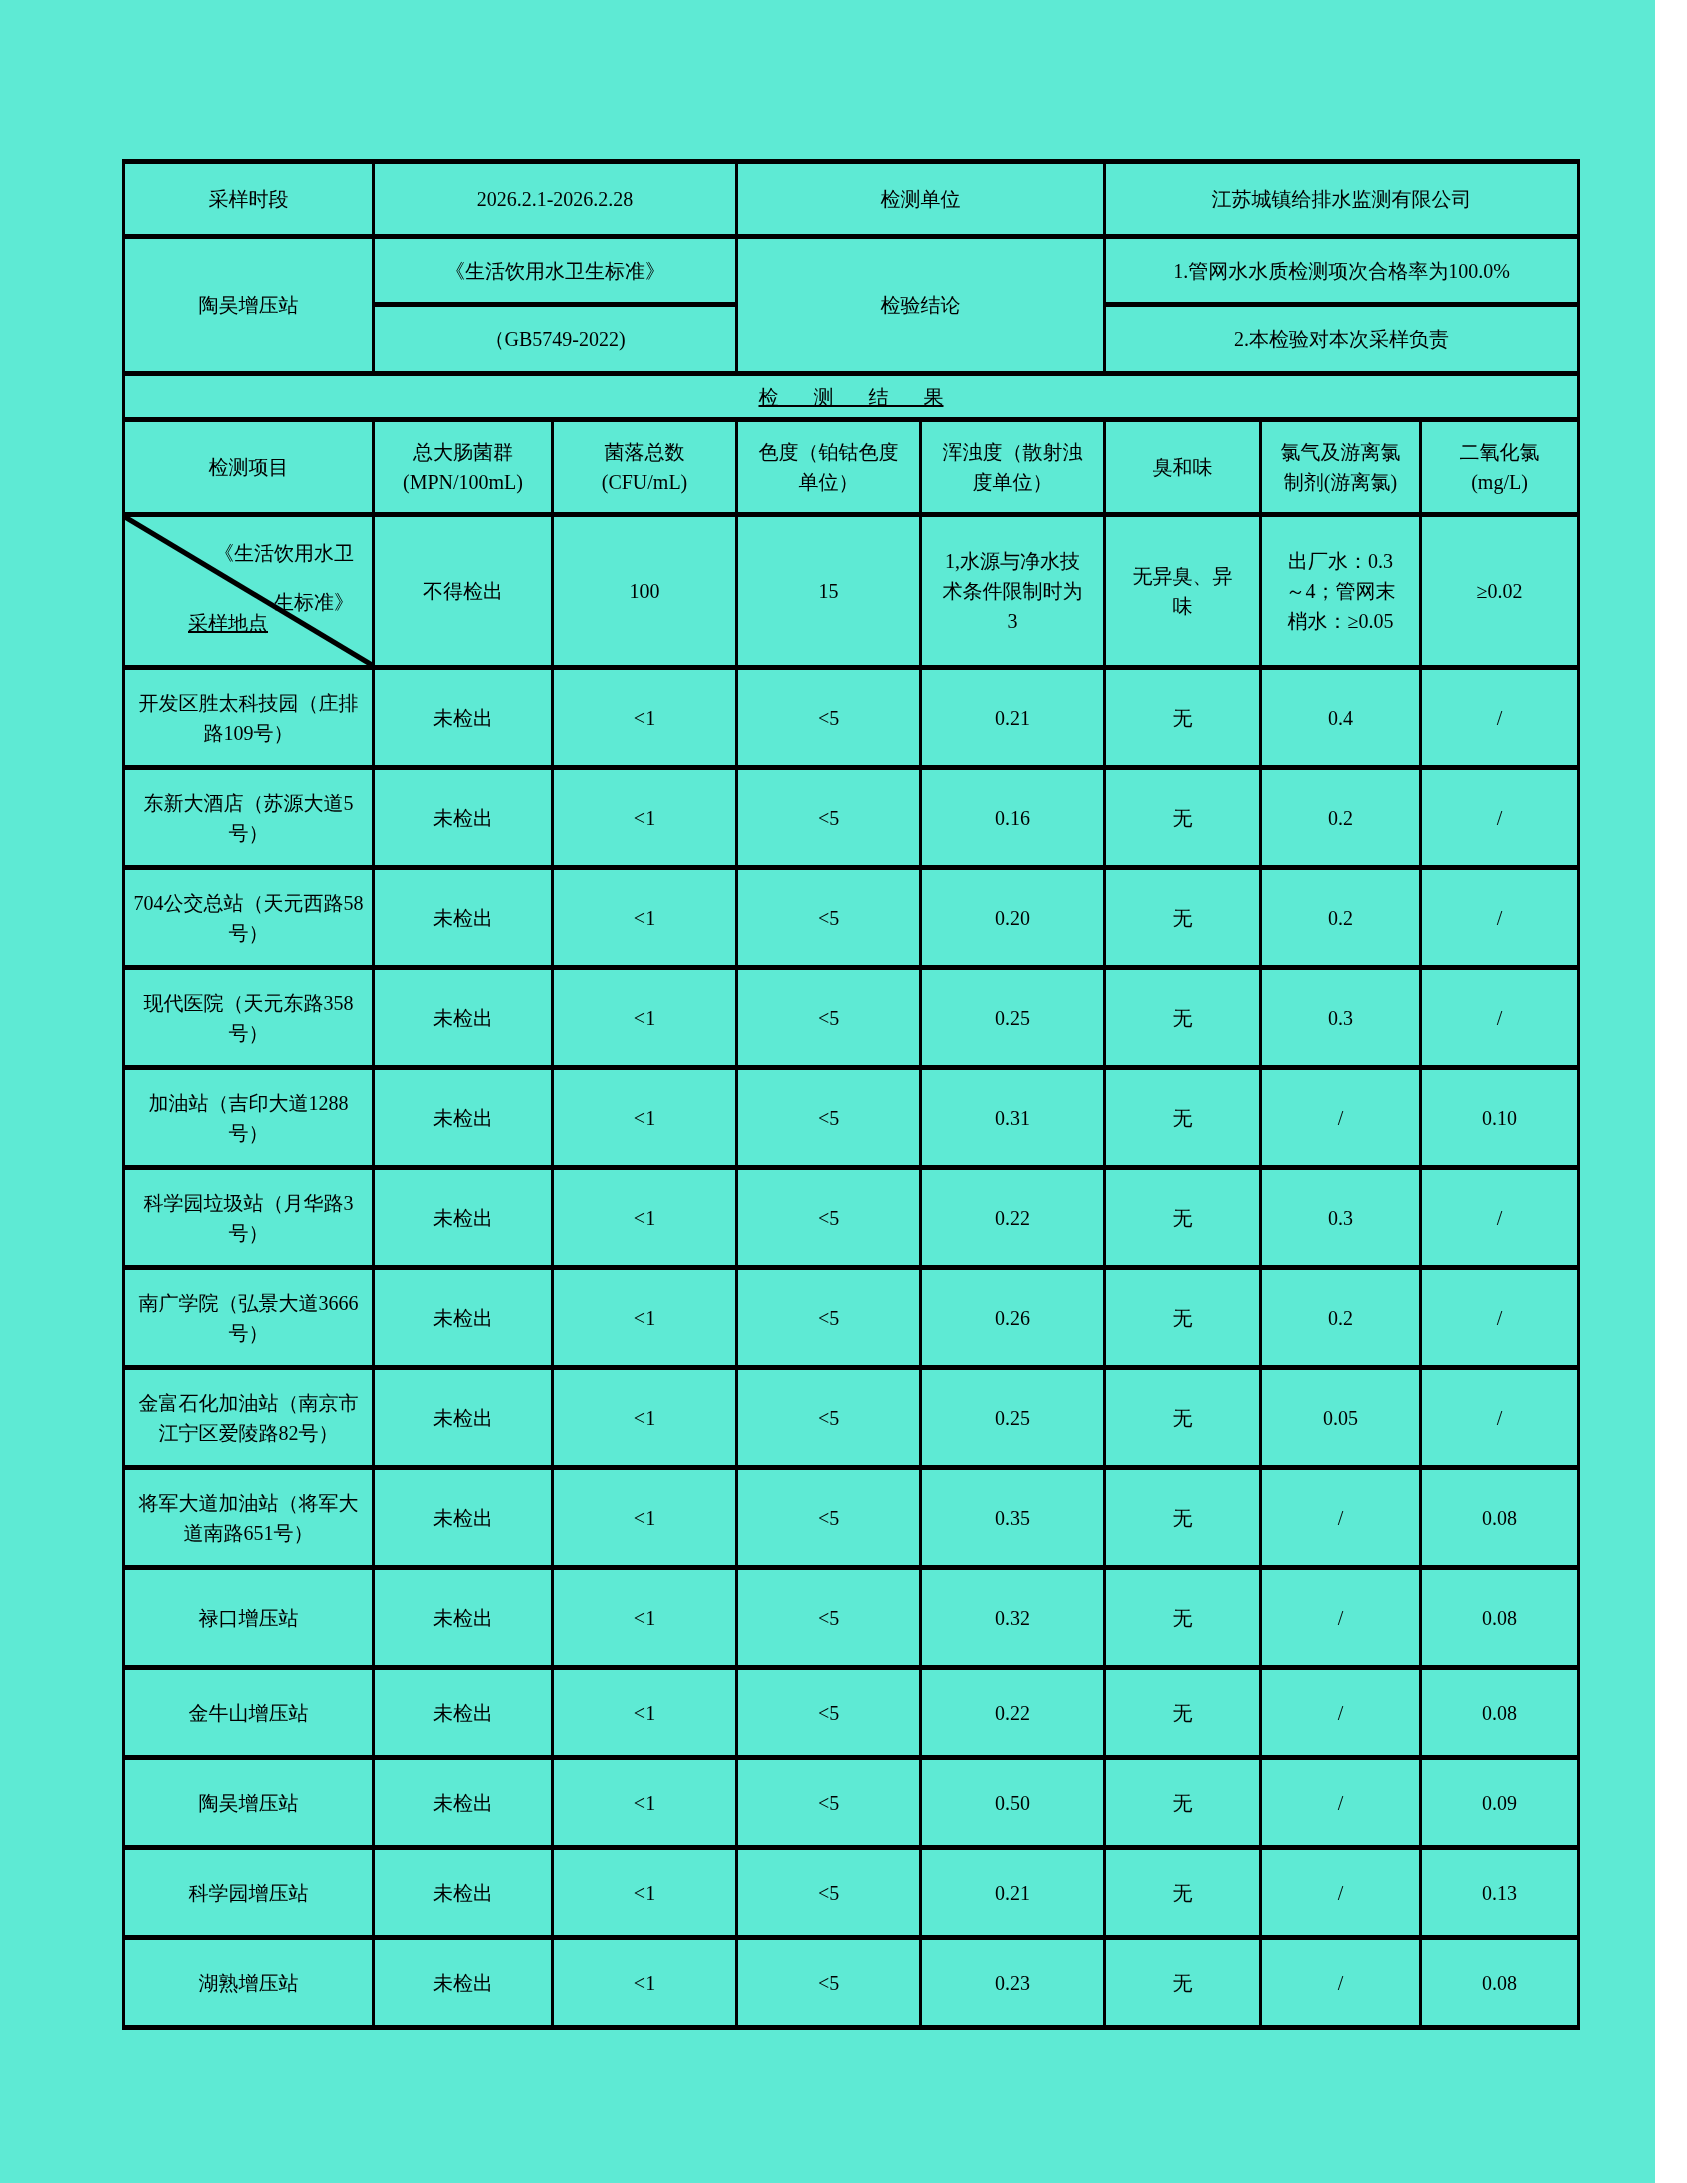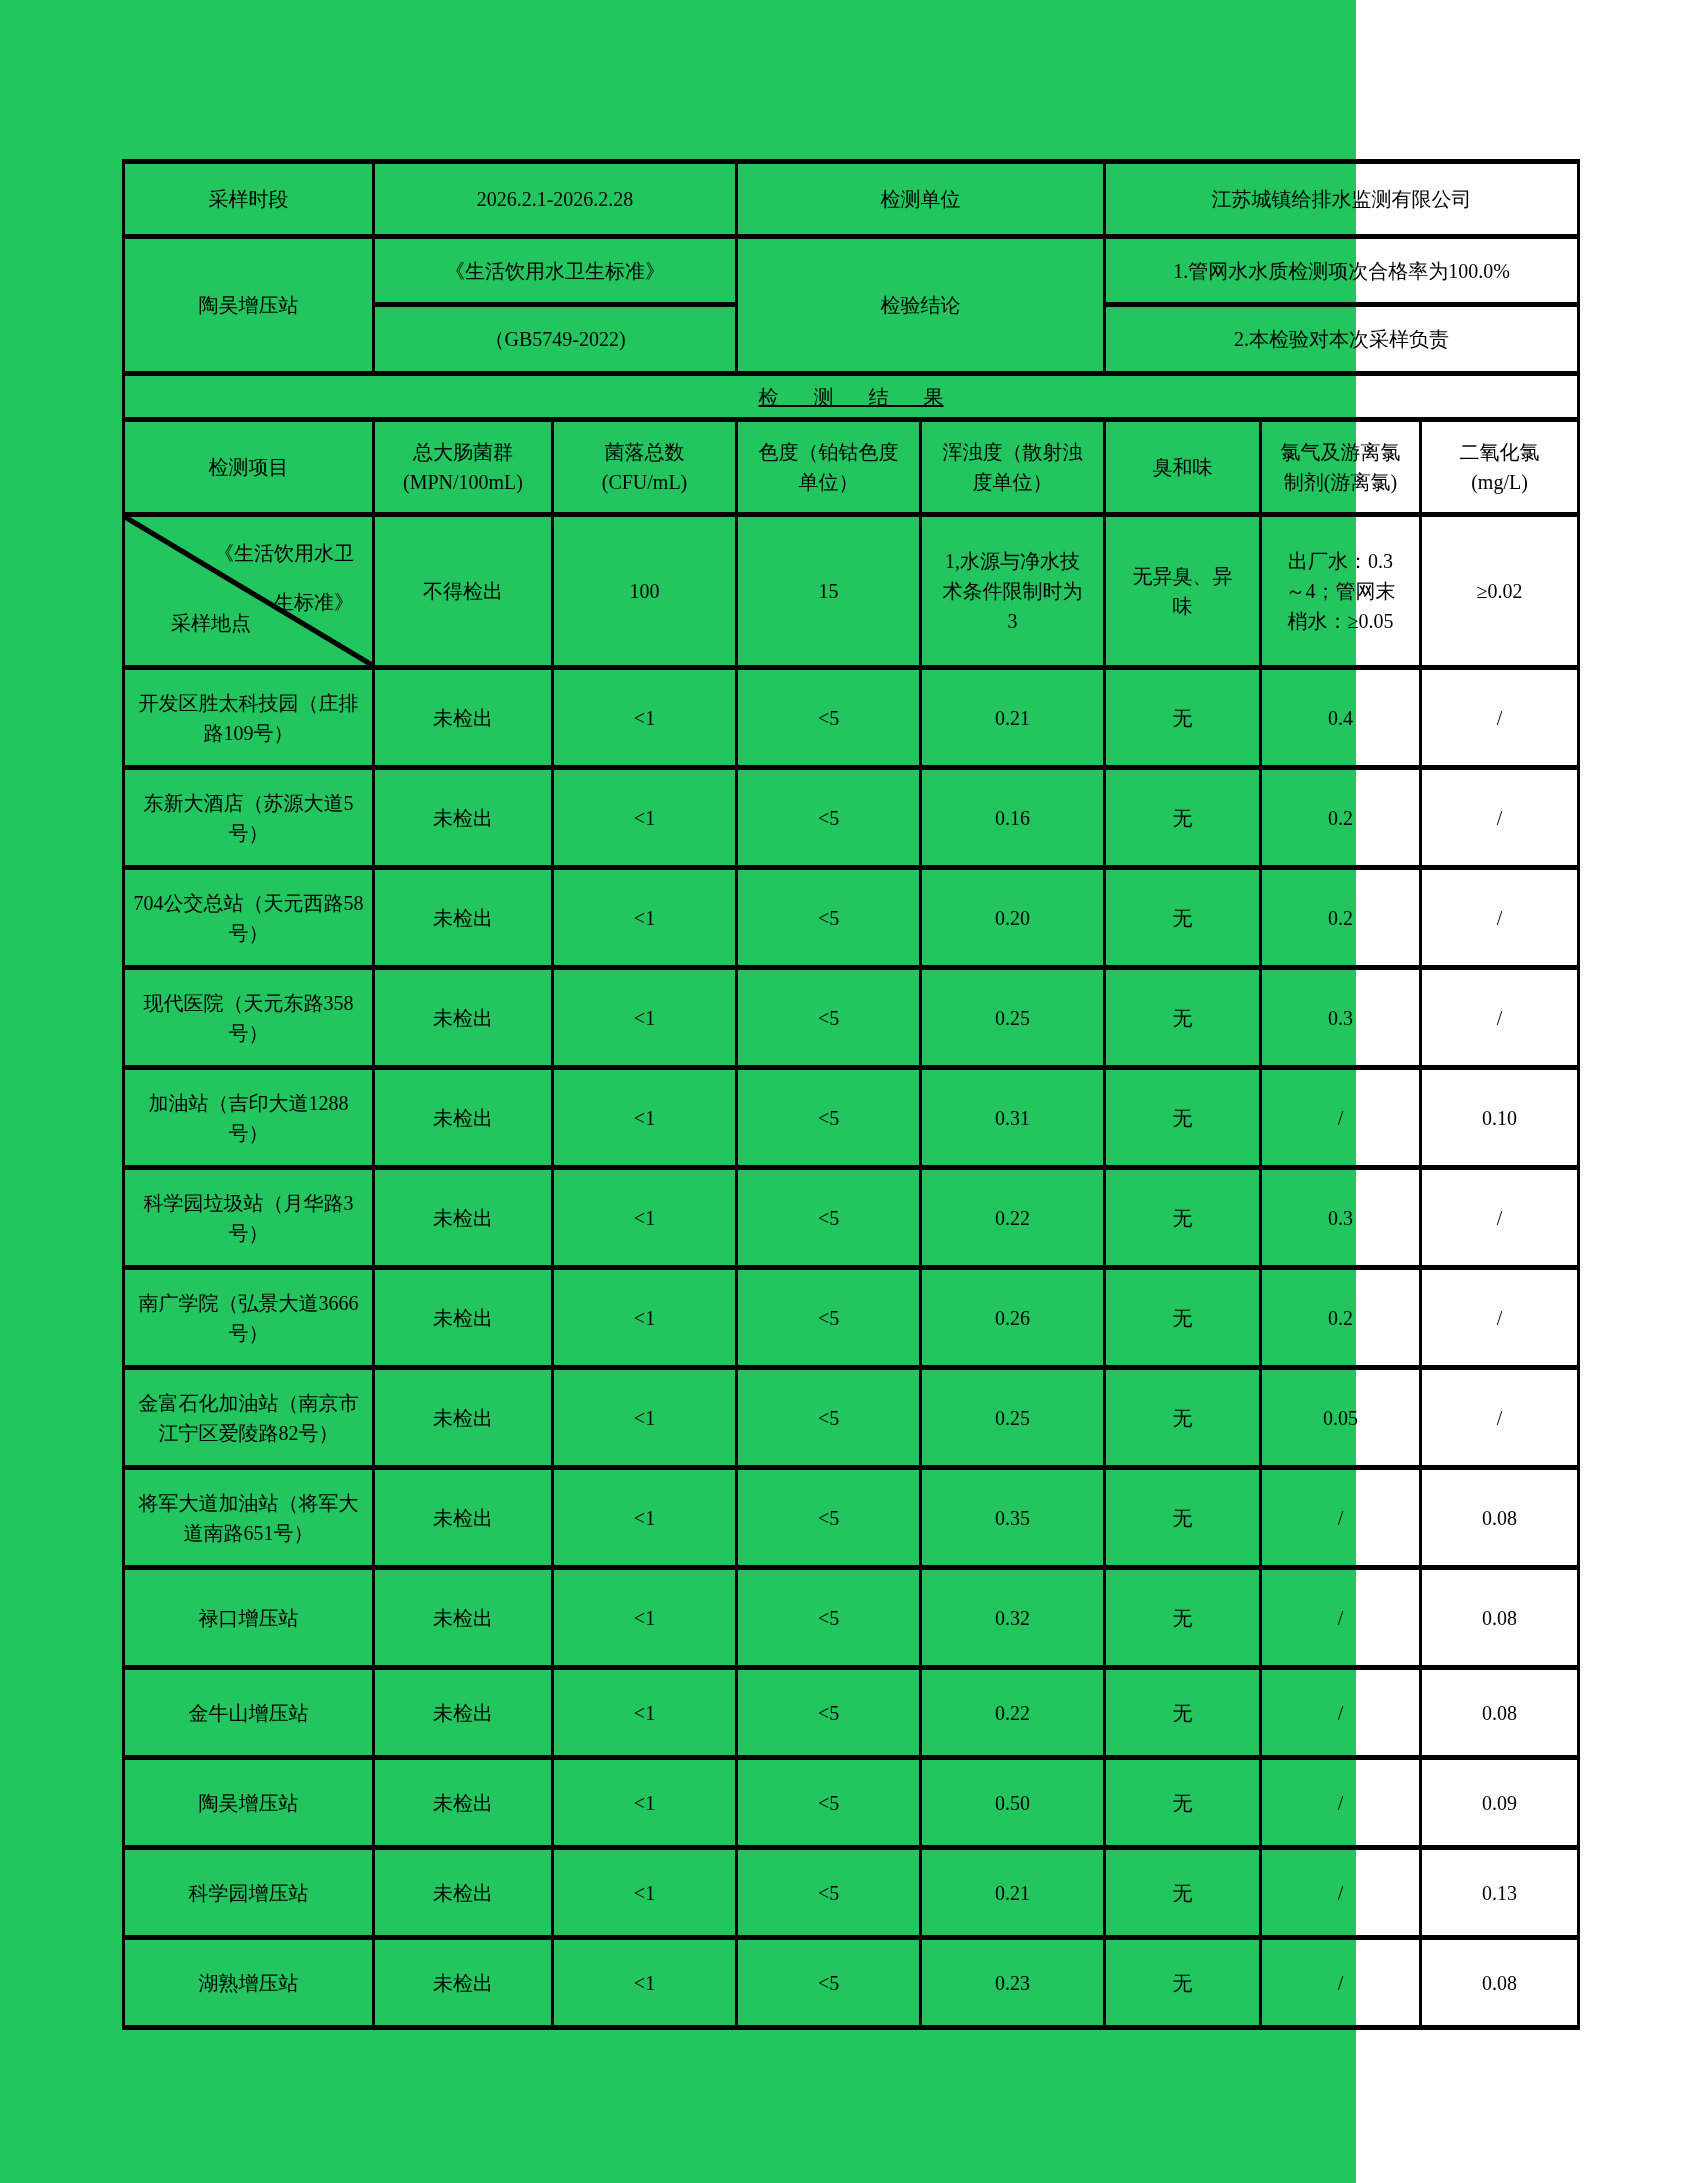--- a/index.html
+++ b/index.html
@@ -2,23 +2,23 @@
 <html style="font-size:8.5px"><head>
 <meta charset="utf-8">
 <style>
   html, body {
     margin: 0;
     padding: 0;
     background: #ffffff;
   }
   .page {
     position: relative;
-    width: 1356px;
+    width: 1655px;
     height: 2183px;
-    background: #22c55e;
+    background: #5eead4;
     font-family: "Liberation Serif", "DejaVu Serif", serif;
     color: #000000;
     font-size: 20px;
   }
   table.report {
     position: absolute;
     left: 122px;
     top: 159px;
     width: 1454px;
     border-collapse: collapse;
@@ -64,22 +64,23 @@
     position: absolute;
     top: 12px;
     right: 18px;
     text-align: right;
     line-height: 2.45;
     white-space: pre-line;
   }
   .corner-site {
     position: absolute;
     bottom: 27.5px;
-    left: 46px;
+    left: 63px;
     white-space: nowrap;
+    text-decoration: underline;
   }
 </style>
 </head>
 <body>
 
 <div class="page">
   <table class="report">
     <colgroup>
       <col style="width:250px">
       <col style="width:179px">

